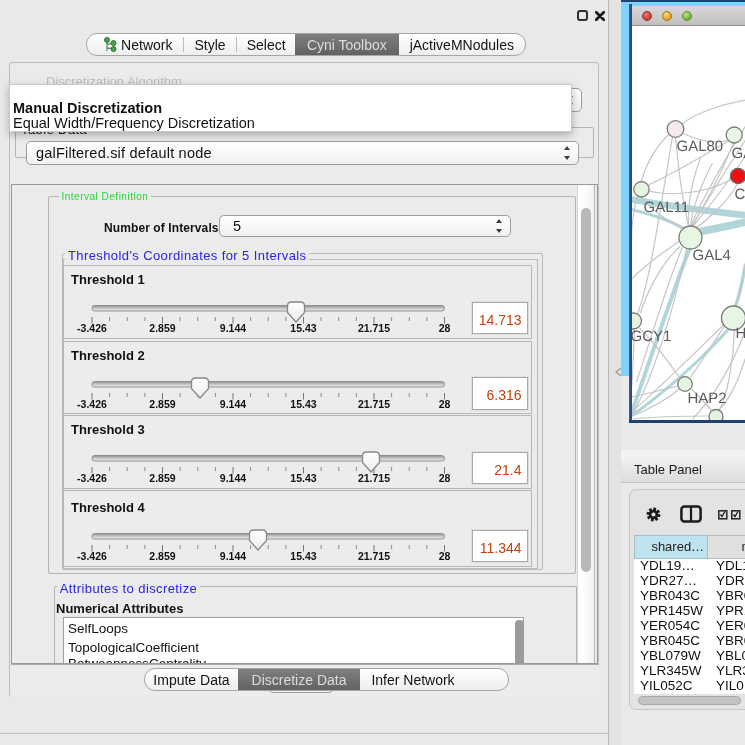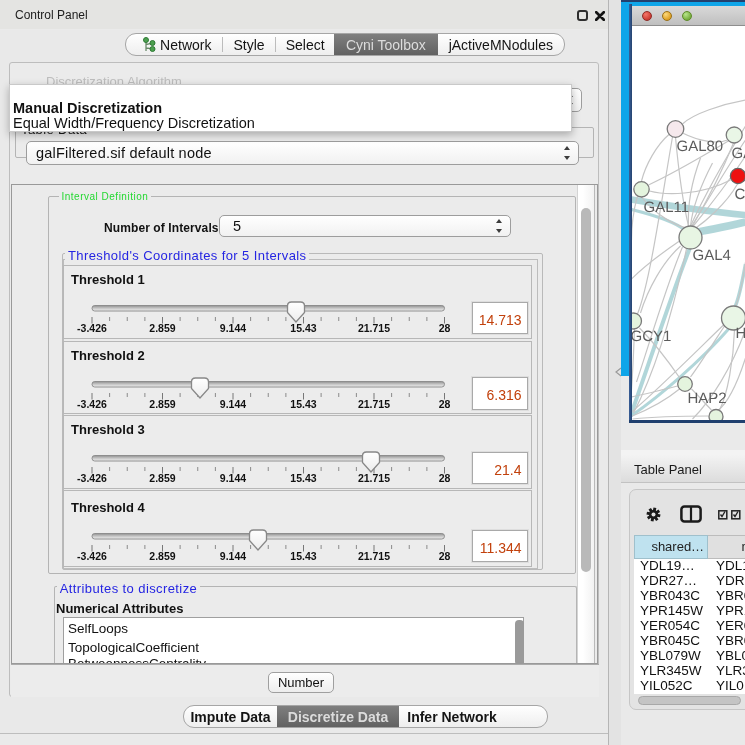--- a/index.html
+++ b/index.html
@@ -10,21 +10,21 @@
 .abs { position:absolute; }
 
 
 #titlebar { left:0; top:0; width:608px; height:29px; background:#e4e4e2; }
 #titlebar .t { position:absolute; left:15px; top:8px; font-size:12px; color:#1c1c1c; }
 #icn-float { left:577px; top:10px; width:10.5px; height:10.5px; border:2px solid #2e2e2e; border-radius:3px; }
 #leftbody { left:0; top:30px; width:608px; height:703px; background:#e9e9e9; }
 #winbottom { left:0; top:733px; width:608px; height:1px; background:#bdbdbd; }
 
 
-.tabbar { background:linear-gradient(#ffffff,#eeeeee); border:1px solid #a6a6a6; border-radius:11px; display:flex; align-items:stretch; overflow:hidden;margin-left:39px; }
+.tabbar { background:linear-gradient(#ffffff,#eeeeee); border:1px solid #a6a6a6; border-radius:11px; display:flex; align-items:stretch; overflow:hidden; }
 .tabbar .tab { font-size:14px; color:#141414; display:flex; align-items:center; justify-content:center; position:relative; }
 .tabbar .sep { width:1px; background:#bcbcbc; margin:3px 0; }
 .tabbar .sel { background:linear-gradient(#7f7f7f,#626262); color:#dcdcdc; }
 
 
 #mainpanel { left:9px; top:62px; width:590px; height:635px; border:1px solid #bdbdbd; border-radius:3px; background:#ebebeb; }
 
 
 .group { position:absolute; border:1px solid #b4b4b4; border-radius:2px; }
 .gtitle { position:absolute; top:-6px; left:2px; background:#ebebeb; padding:0 3px; font-size:13px; letter-spacing:0.4px; white-space:nowrap; }
@@ -41,21 +41,21 @@
 
 
 #attrlist { background:#fff; border:1px solid #9f9f9f; border-bottom:none; overflow:hidden; font-size:13.5px; color:#111; width:461px; height:48.5px;padding-left:46px; }
 #attrlist div { line-height:15px; }
 
 #applybar { left:1px; top:601px; width:588px; height:33px; background:#ececec; border-top:1px solid #ababab; }
 #applybtn { position:absolute; left:257px; top:7px; width:66px; height:21px; background:linear-gradient(#ffffff,#ededed); border:1px solid #9f9f9f; border-radius:5px; font-size:13px; color:#111; text-align:center; line-height:19px; }
 
 
 #divider { left:608px; top:0; width:13px; height:745px; background:#e3e3e3; border-left:1px solid #b5b5b5; }
-#bluearea { left:621px; top:0; width:124px; height:376px; background:#0ea5e9; }
+#bluearea { left:621px; top:0; width:124px; height:376px; background:#7dd3fc; }
 #macwin { position:absolute; left:8px; top:4px; width:116px; height:418px; }
 #mactitle { position:absolute; left:2.5px; top:2px; width:113.5px; height:20px; background:linear-gradient(#d9d9d9,#bfbfbf); border-bottom:1px solid #8e8e8e; }
 .light { position:absolute; top:5px; width:10px; height:10px; border-radius:50%; }
 #maccanvas { position:absolute; left:2.5px; top:22px; width:113.5px; height:393.5px; background:#ffffff; }
 
 #tpbar { left:621px; top:450px; width:124px; height:33px; background:linear-gradient(#f3f3f3 15%,#dcdcdc); border-bottom:1px solid #c2c2c2; }
 #tpbar .t { position:absolute; left:13px; top:12px; font-size:13px; color:#1a1a1a; }
 #rbottom { left:621px; top:483px; width:124px; height:262px; background:#e9e9e9; }
 #tablepanel { position:absolute; left:8px; top:6px; width:130px; height:221px; background:#e3e3e3; border:1px solid #c6c6c6; border-radius:7px; }
 #tphead1 { position:absolute; left:4px; top:45px; width:73.5px; height:24px; background:#bfe2ef; border:1px solid #9fc0cc; font-size:13px; color:#222; text-align:center; padding-left:14px; line-height:22px; }
@@ -63,23 +63,20 @@
 #tprows { position:absolute; left:4px; top:69px; width:120px; height:135px; background:#fff; overflow:hidden; font-size:13.5px; color:#111; }
 .trow { height:15.1px; line-height:15.1px; white-space:nowrap; }
 .trow span.c1 { display:inline-block; width:82px; padding-left:6px; }
 #hscroll { position:absolute; left:8px; top:206px; width:103px; height:9px; background:#c4c4c4; border:1px solid #a8a8a8; border-radius:5px; }
 </style>
 </head>
 <body>
 <div id="root">
 
   <div class="abs" id="leftbody"></div>
-  <div class="abs" id="titlebar">
-      <span class="t">Control Panel</span>
-    </div>
   <div class="abs" id="icn-float"></div>
   <svg class="abs" style="left:594.5px; top:10.5px;" width="10" height="10" viewBox="0 0 10 10">
     <path d="M1.2,1.2 L8.8,8.8 M8.8,1.2 L1.2,8.8" stroke="#151515" stroke-width="2.7" stroke-linecap="round"></path>
   </svg>
 
   <div class="abs tabbar" style="left:86px; top:33px; width:440px; height:23px;">
     <div class="tab" style="width:96px; padding-left:7px;">
       <svg width="13" height="16" viewBox="0 0 13 16" style="margin-right:4px;">
         <path d="M3,4 L3,14 M3,7.5 L8.5,6.3 M3,11 L8.5,11.7" stroke="#6a8a6a" stroke-width="1.3" fill="none"></path>
         <circle cx="3" cy="3" r="2.5" fill="#4ca04f" stroke="#2f7a35"></circle>
@@ -323,21 +320,21 @@
     <div class="abs" id="applybar">
         <div id="applybtn">Number</div>
       </div>
   </div>
 
   <div class="abs" style="left:9px; top:84px; width:563px; height:48px; background:#ffffff; border:1px solid #c9c9c9; box-shadow:0 3px 8px rgba(0,0,0,0.28); z-index:50;">
     <div style="position:absolute; left:3px; top:14.5px; font-size:14.5px; font-weight:bold; color:#111;">Manual Discretization</div>
     <div style="position:absolute; left:3px; top:29.5px; font-size:14.5px; color:#111;">Equal Width/Frequency Discretization</div>
   </div>
 
-  <div class="abs tabbar" style="left:144px; top:705px; width:365px; height:23px;font-weight:bold;">
+  <div class="abs tabbar" style="left:144px; top:668px; width:365px; height:23px;">
     <div class="tab" style="width:93px;">Impute Data</div>
     <div class="tab sel" style="width:122px;">Discretize Data</div>
     <div class="tab" style="width:106px;">Infer Network</div>
   </div>
   <div class="abs" id="winbottom"></div>
 
   <div class="abs" id="divider"></div>
   <svg class="abs" style="left:613.5px; top:367px;" width="9" height="10" viewBox="0 0 9 10">
       <path d="M7,1 L2,5 L7,9" fill="none" stroke="#9a9a9a" stroke-width="1.2"></path>
     </svg>

